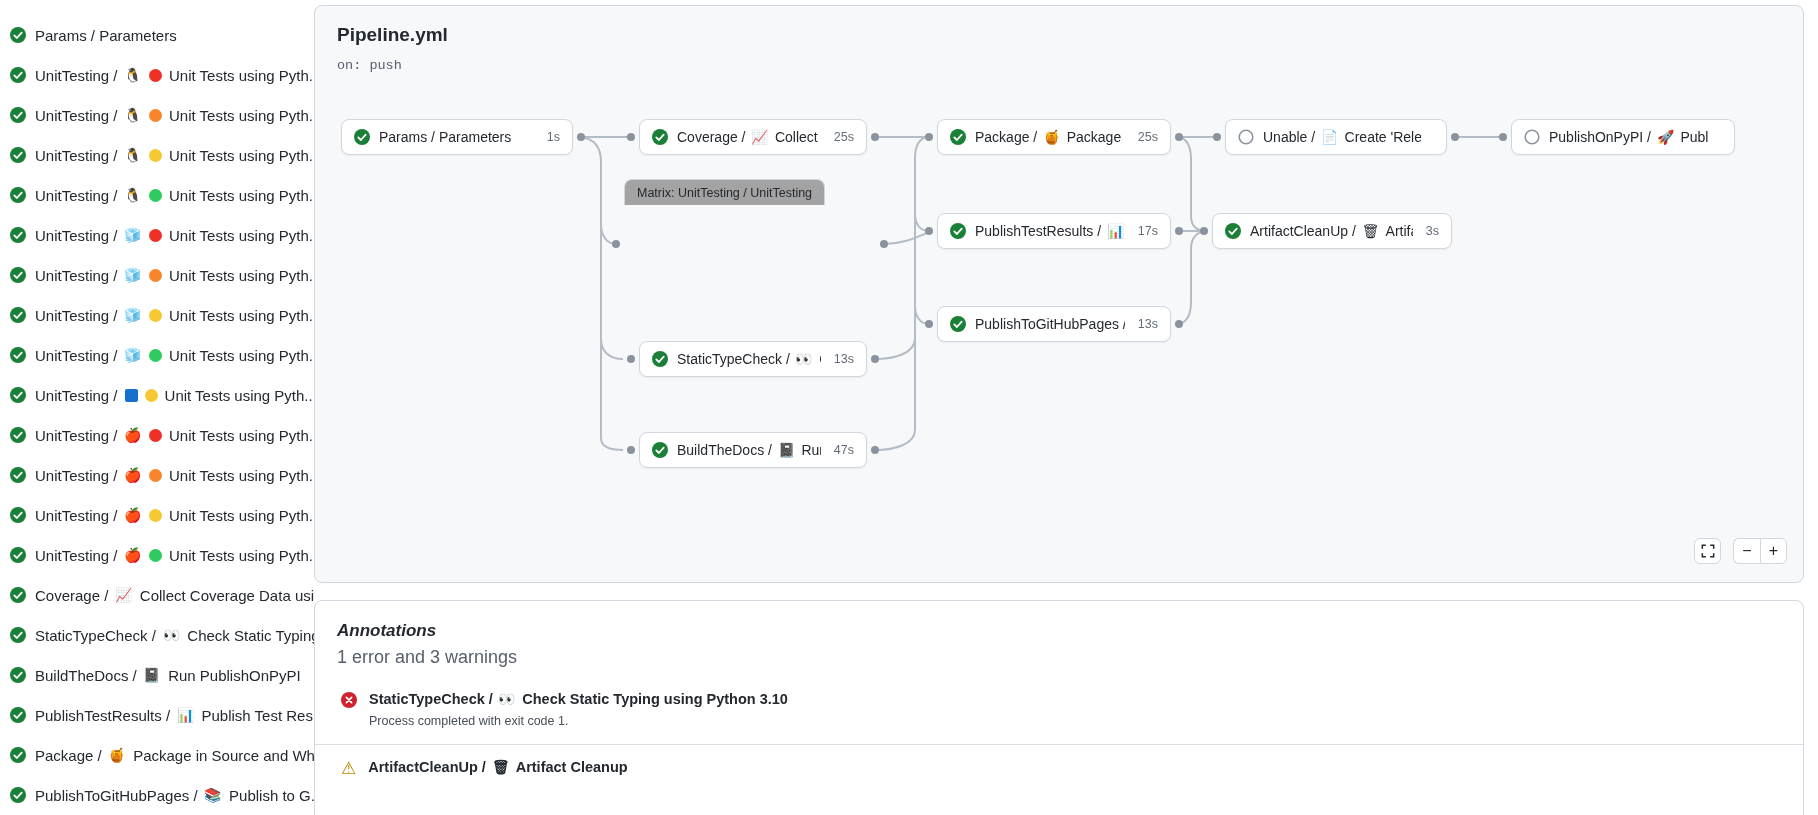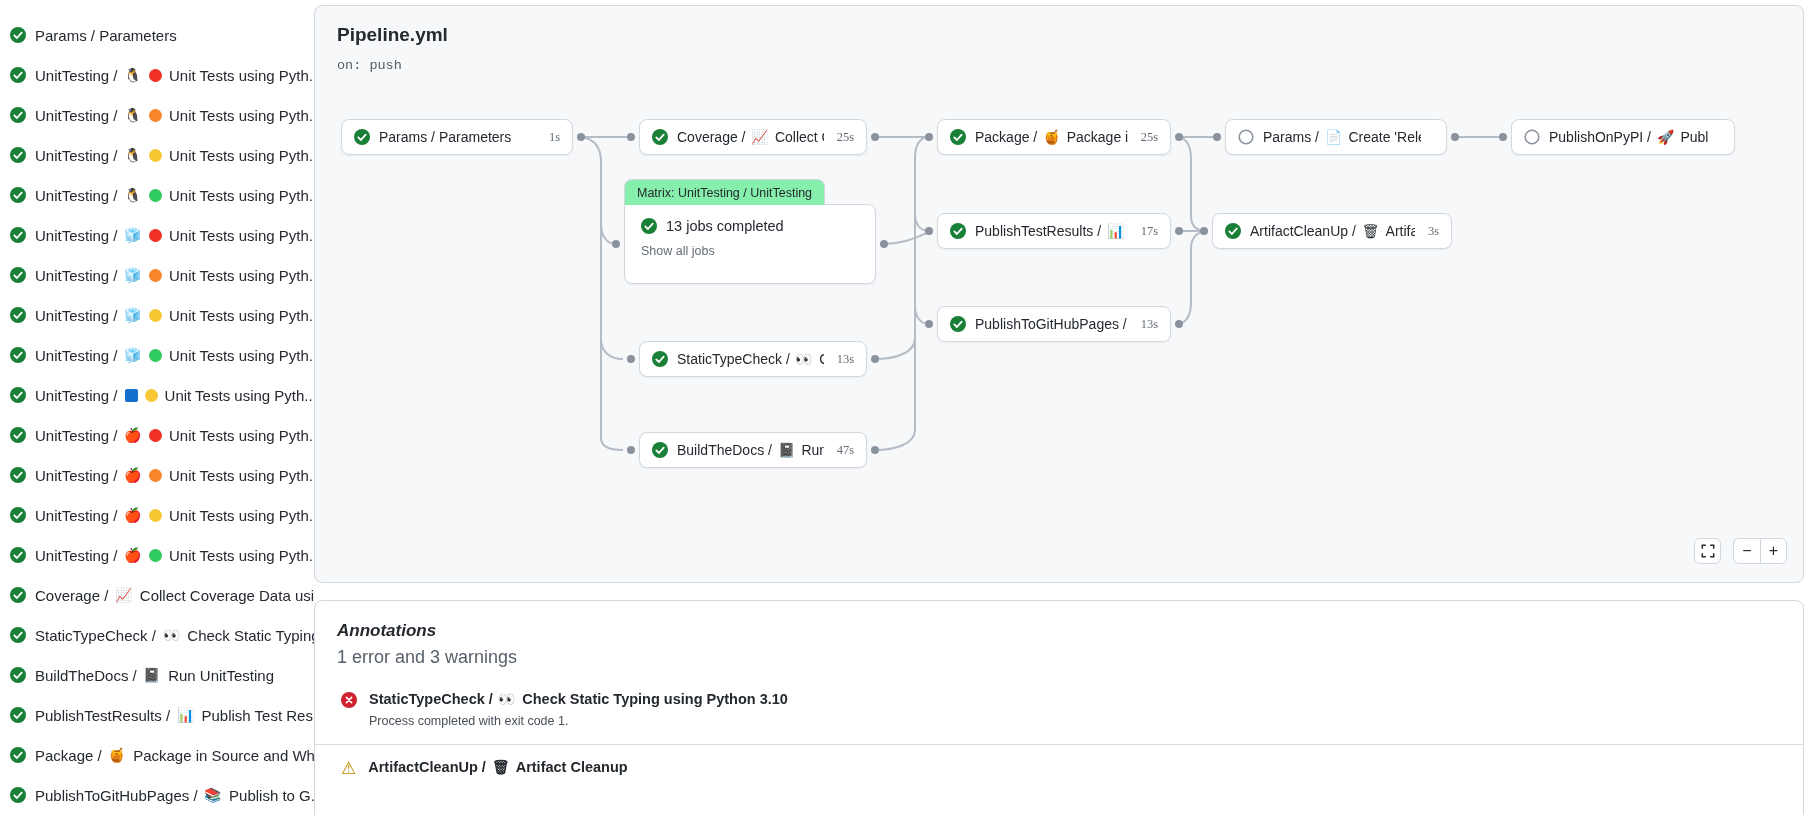--- a/index.html
+++ b/index.html
@@ -23,24 +23,24 @@
                  background:#f6f8fa; border:1px solid #d0d7de; border-radius:8px; overflow:hidden; }
   .graph-title { position:absolute; left:22px; top:18px; font-size:19px; font-weight:700; color:#24292f; }
   .graph-trigger { position:absolute; left:22px; top:52px; font-size:13.5px; color:#57606a;font-family:Liberation Mono, monospace; }
   .edges { position:absolute; left:0; top:0; }
 
   .node { position:absolute; height:36px; display:flex; align-items:center; gap:9px; padding:0 12px;
           background:#ffffff; border:1px solid #d0d7de; border-radius:8px;
           box-shadow:0 1px 2px rgba(31,35,40,.06); cursor:pointer; }
   .node-label { display:flex; align-items:center; gap:6px; font-size:14px; font-weight:500;
                 white-space:nowrap; overflow:hidden; flex:1 1 auto; }
-  .node-duration { flex:0 0 auto; font-size:12.5px; color:#636c76; margin-left:4px;font-family:Liberation Serif, serif; }
+  .node-duration { flex:0 0 auto; font-size:12.5px; color:#636c76; margin-left:4px; }
 
   .matrix-tab { position:absolute; left:309px; top:173px; height:26px; padding:2px 12px;
-                display:flex; align-items:center; background:#86efac; border:1px solid #d0d7de;
+                display:flex; align-items:center; background:#a3a3a3; border:1px solid #d0d7de;
                 border-bottom:none; border-radius:8px 8px 0 0; font-size:12.5px; color:#24292f; z-index:2; }
   .matrix-body { position:absolute; left:309px; top:198px; width:252px; height:80px;
                  background:#ffffff; border:1px solid #d0d7de; border-radius:0 8px 8px 8px;
                  box-shadow:0 1px 2px rgba(31,35,40,.06); padding:13px 16px; z-index:1; cursor:pointer; }
   .matrix-summary { display:flex; align-items:center; gap:9px; font-size:14.5px; font-weight:500; }
   .matrix-link { display:block; margin:10px 0 0 0; font-size:12.5px; color:#636c76; cursor:pointer; }
 
   .graph-controls { position:absolute; right:16px; bottom:18px; display:flex; align-items:center; gap:12px; }
   .ctl-btn { width:27px; height:26px; background:#ffffff; border:1px solid #d0d7de; display:flex;
              align-items:center; justify-content:center; cursor:pointer; color:#24292f; }
@@ -289,21 +289,21 @@
     <div class="job-item">
       <span class="st-ic">
         <svg width="16" height="16" viewBox="0 0 16 16">
           <circle cx="8" cy="8" r="8" fill="#1a7f37"></circle>
           <path d="M4.3 8.4 L6.9 11 L11.7 5.6" fill="none" stroke="#fff" stroke-width="1.8" stroke-linecap="round" stroke-linejoin="round"></path>
         </svg>
       </span>
       <span class="job-label">
         <span>BuildTheDocs /</span>
         <span class="ic">📓</span>
-        <span>Run UnitTesting</span>
+        <span>Run PublishOnPyPI</span>
       </span>
     </div>
     <div class="job-item">
       <span class="st-ic">
         <svg width="16" height="16" viewBox="0 0 16 16">
           <circle cx="8" cy="8" r="8" fill="#1a7f37"></circle>
           <path d="M4.3 8.4 L6.9 11 L11.7 5.6" fill="none" stroke="#fff" stroke-width="1.8" stroke-linecap="round" stroke-linejoin="round"></path>
         </svg>
       </span>
       <span class="job-label">
@@ -428,21 +428,21 @@
         </span>
         <span class="node-duration">25s</span>
       </div>
       <div class="node" style="left: 910px; top: 113px; width: 222px;">
         <span class="st-ic">
           <svg width="16" height="16" viewBox="0 0 16 16">
             <circle cx="8" cy="8" r="6.8" fill="#fff" stroke="#8c959f" stroke-width="1.6"></circle>
           </svg>
         </span>
         <span class="node-label">
-          <span>Params /</span>
+          <span>Unable /</span>
           <span class="ic">📄</span>
           <span>Create 'Release P...</span>
         </span>
         <span class="node-duration"></span>
       </div>
       <div class="node" style="left: 1196px; top: 113px; width: 224px;">
         <span class="st-ic">
           <svg width="16" height="16" viewBox="0 0 16 16">
             <circle cx="8" cy="8" r="6.8" fill="#fff" stroke="#8c959f" stroke-width="1.6"></circle>
           </svg>
@@ -517,34 +517,20 @@
         <span class="node-label">
           <span>BuildTheDocs /</span>
           <span class="ic">📓</span>
           <span>Run Buil...</span>
         </span>
         <span class="node-duration">47s</span>
       </div>
     </div>
 
   <div class="matrix-tab">Matrix: UnitTesting / UnitTesting</div>
-  <div class="matrix-body">
-    <div class="matrix-summary">
-      <span class="st-ic" id="matrix-check">
-          <span class="st-ic">
-            <svg width="16" height="16" viewBox="0 0 16 16">
-              <circle cx="8" cy="8" r="8" fill="#1a7f37"></circle>
-              <path d="M4.3 8.4 L6.9 11 L11.7 5.6" fill="none" stroke="#fff" stroke-width="1.8" stroke-linecap="round" stroke-linejoin="round"></path>
-            </svg>
-          </span>
-        </span>
-      <span>13 jobs completed</span>
-    </div>
-    <a class="matrix-link">Show all jobs</a>
-  </div>
 
   <div class="graph-controls">
     <div class="ctl-btn ctl-expand">
       <svg width="14" height="14" viewBox="0 0 16 16">
         <path fill="none" stroke="#24292f" stroke-width="1.7" d="M1.5 5.5 v-4 h4 M10.5 1.5 h4 v4 M14.5 10.5 v4 h-4 M5.5 14.5 h-4 v-4"></path>
       </svg>
     </div>
     <div class="zoom-pair">
       <div class="ctl-btn">
         <span class="ctl-glyph">−</span>

